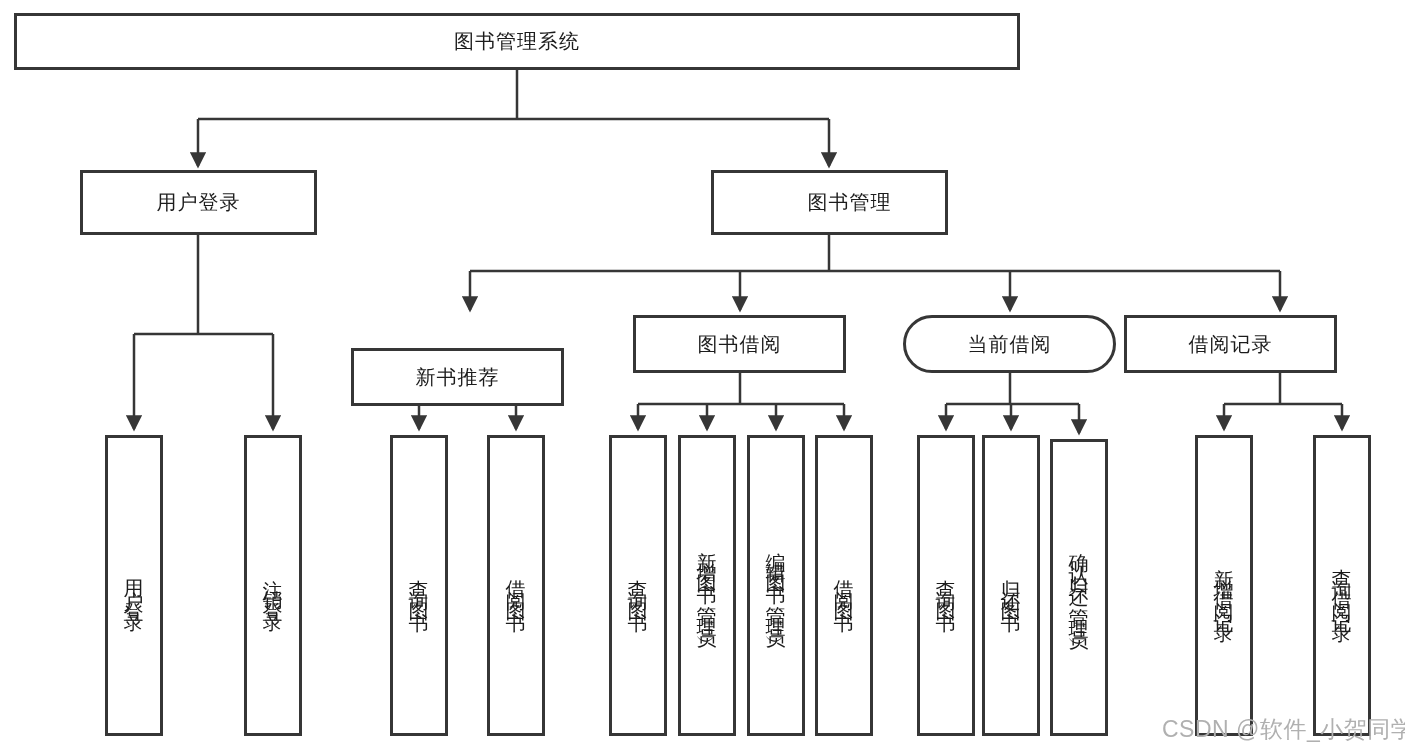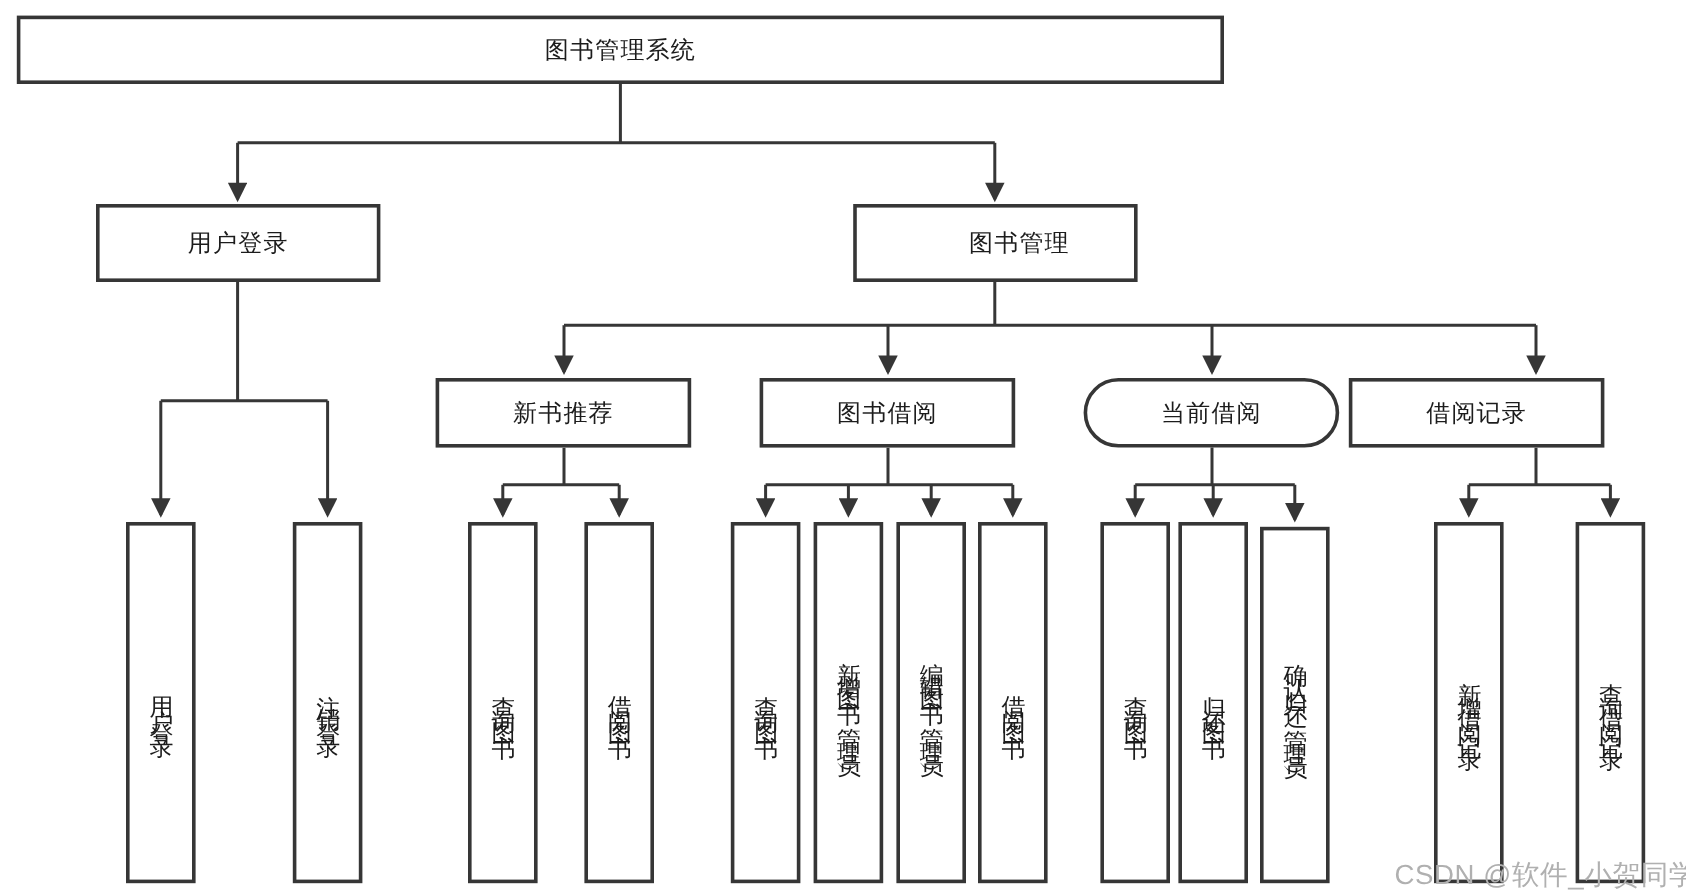--- a/index.html
+++ b/index.html
@@ -122,21 +122,21 @@
     <span>图书管理系统</span>
   </div>
 
   <div class="node lvl2" style="left:80px;">
     <span>用户登录</span>
   </div>
   <div class="node lvl2" style="left:711px;padding-left:40px;">
     <span>图书管理</span>
   </div>
 
-  <div class="node lvl3" style="left:363px;">
+  <div class="node lvl3" style="left:351px;margin-top:33px;">
     <span>新书推荐</span>
   </div>
   <div class="node lvl3" style="left:633px;text-align:right;">
     <span>图书借阅</span>
   </div>
   <div class="node lvl3" style="left:903px;border-radius:29px;">
     <span>当前借阅</span>
   </div>
   <div class="node lvl3" style="left:1124px;">
     <span>借阅记录</span>

